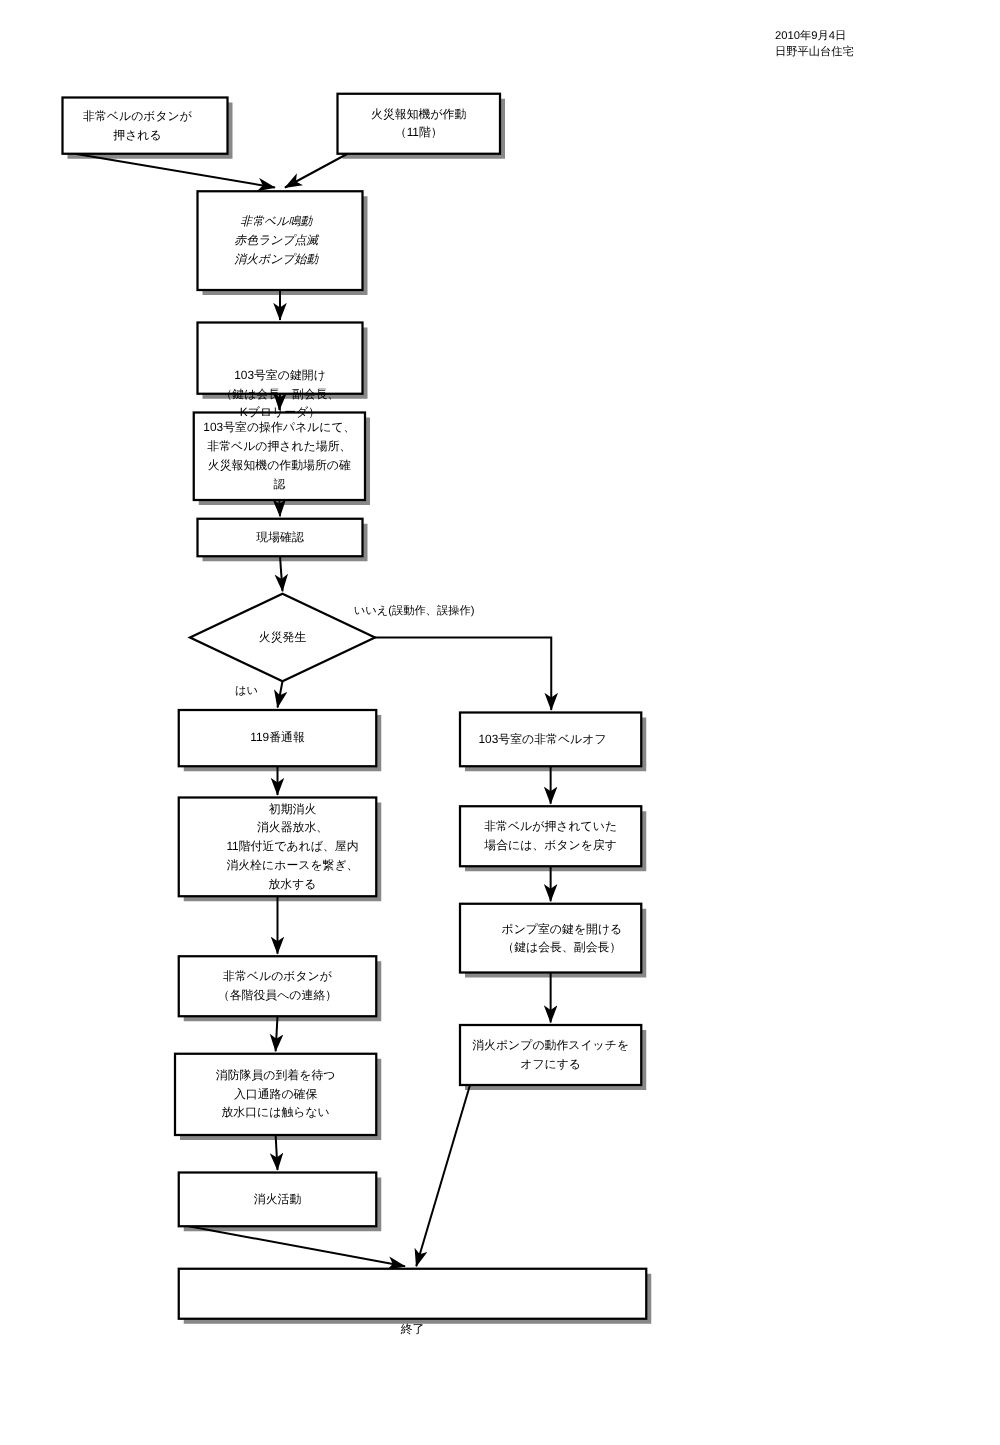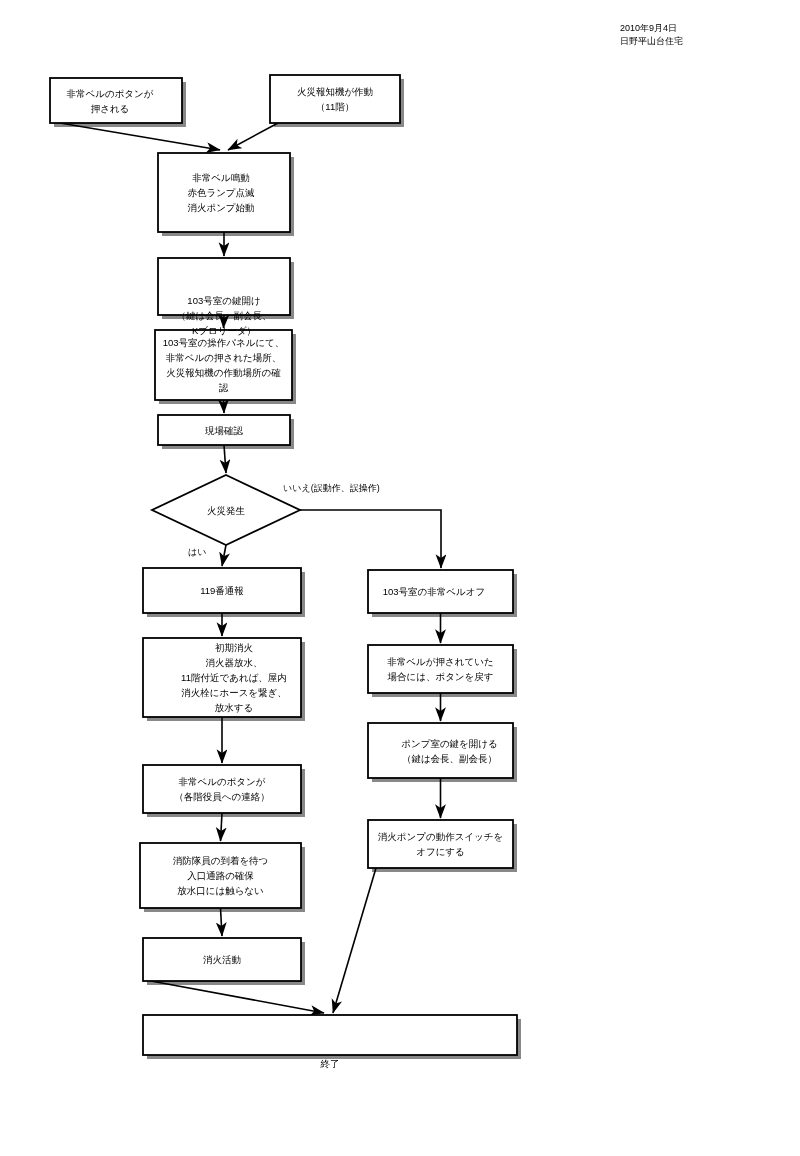--- a/index.html
+++ b/index.html
@@ -145,21 +145,21 @@
 
   <div id="label-layer">
       <div class="node-label" style="left: 50px; top: 78px; width: 120px; height: 45px;">
         <span>非常ベルのボタンが</span>
         <span>押される</span>
       </div>
       <div class="node-label" style="left: 270px; top: 75px; width: 130px; height: 48px;">
         <span>火災報知機が作動</span>
         <span>（11階）</span>
       </div>
-      <div class="node-label" style="left: 158px; top: 153px; width: 126px; height: 79px;">
+      <div class="node-label" style="left: 158px; top: 153px; width: 126px; height: 79px; font-style: italic;">
         <span>非常ベル鳴動</span>
         <span>赤色ランプ点滅</span>
         <span>消火ポンプ始動</span>
       </div>
       <div class="node-label" style="left: 158px; top: 258px; width: 132px; height: 57px; margin-top: 29px;">
         <span>103号室の鍵開け</span>
         <span>（鍵は会長、副会長、</span>
         <span>Kブロリーダ）</span>
       </div>
       <div class="node-label" style="left: 155px; top: 330px; width: 137px; height: 70px;">

